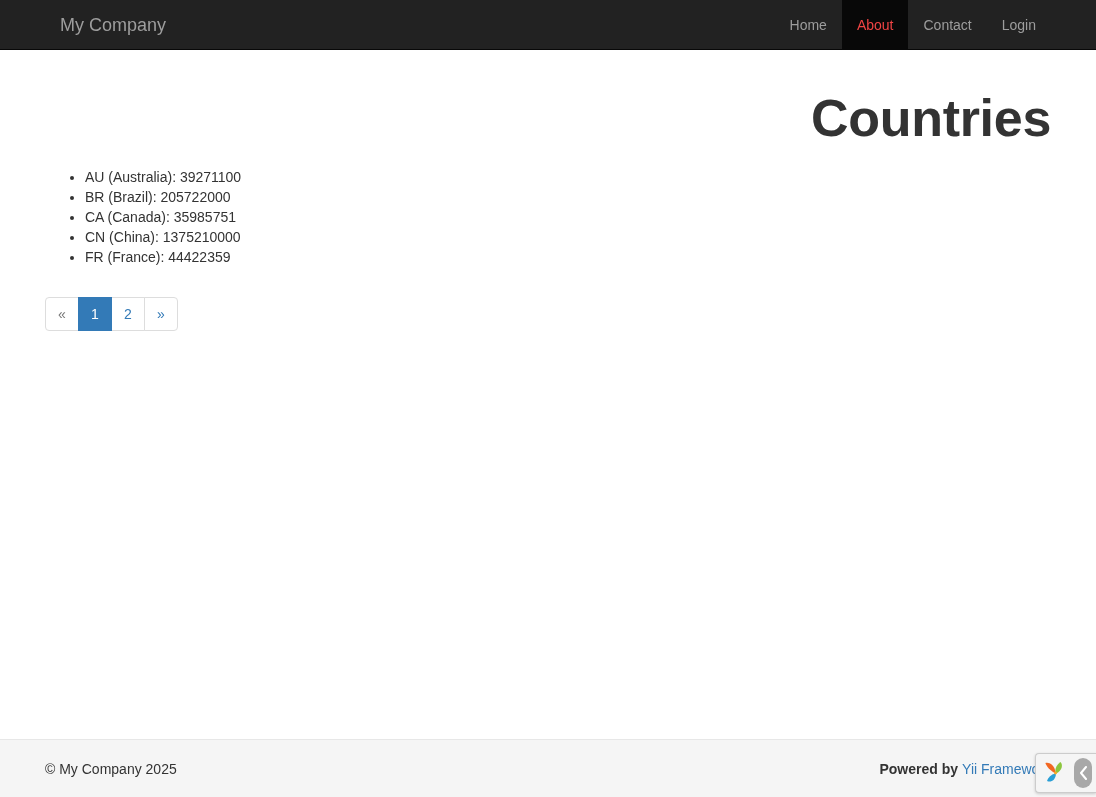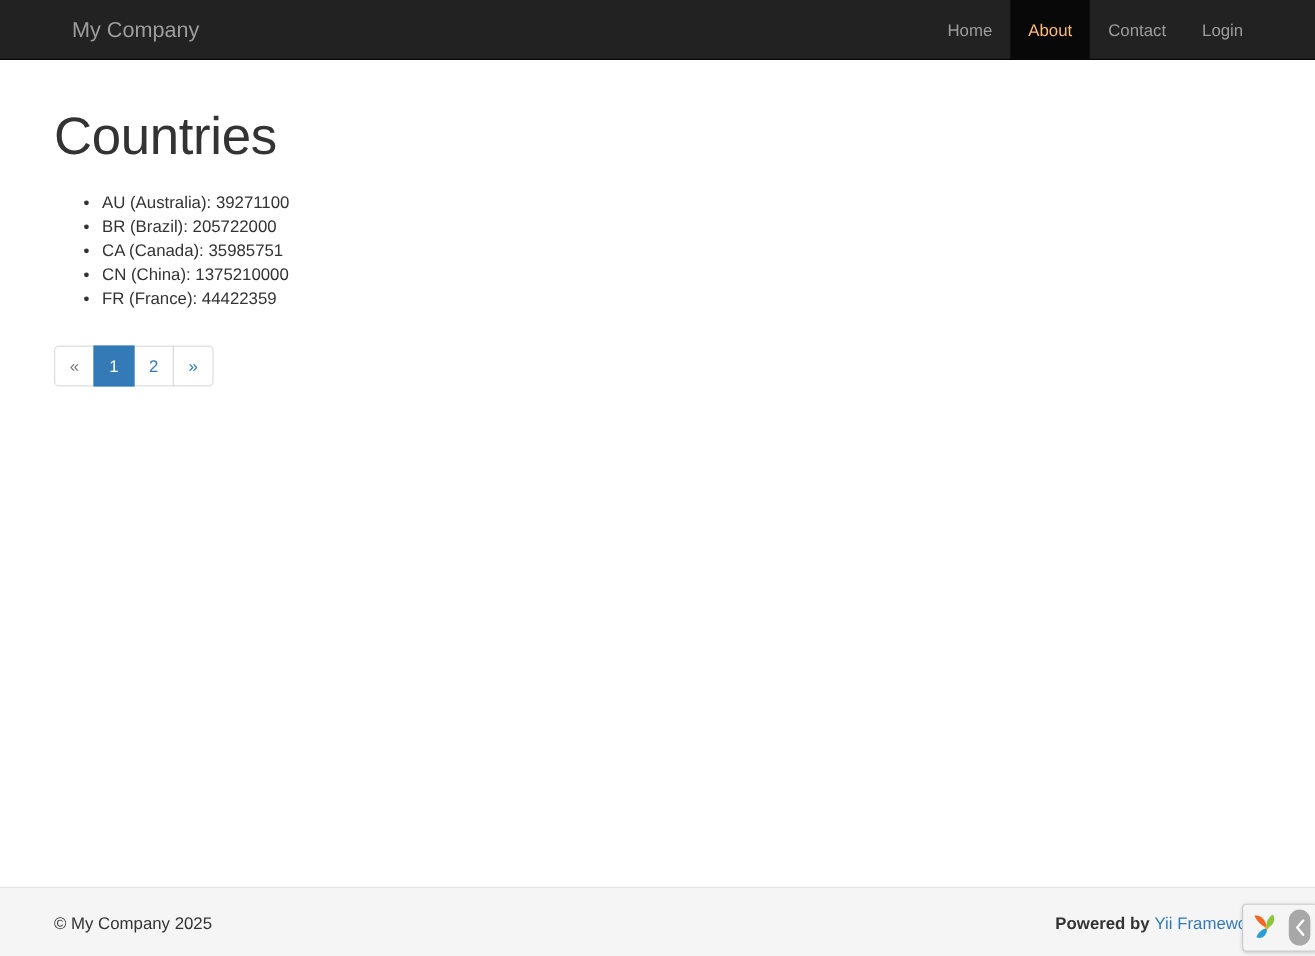--- a/index.html
+++ b/index.html
@@ -73,40 +73,41 @@
     color: #9d9d9d;
     font-size: 14px;
     line-height: 20px;
     text-decoration: none;
     cursor: pointer;
     white-space: nowrap;
     text-align: right;
   }
   .nav-link.active {
     background: #080808;
-    color: #fdba74;
+    color: #ef4444;
   }
 
   
   .container {
     position: absolute;
     top: 50px;
     left: 30px;
     width: 1036px;
     padding: 0 15px;
   }
   .site-index { padding-top: 0; }
   h1.page-title {
     margin: 40px 0 20px 0;
     padding: 0;
-    font-size: 44px;
-    font-weight: 400;
+    font-size: 52px;
+    font-weight: 700;
     line-height: 1.1;
     color: #333333;
     letter-spacing: -0.3px;
+    text-align: right;
   }
   ul.country-list {
     margin: 0 0 10px 0;
     padding-left: 40px;
     list-style-type: disc;
   }
   ul.country-list li {
     font-size: 14px;
     line-height: 20px;
     color: #333333;

